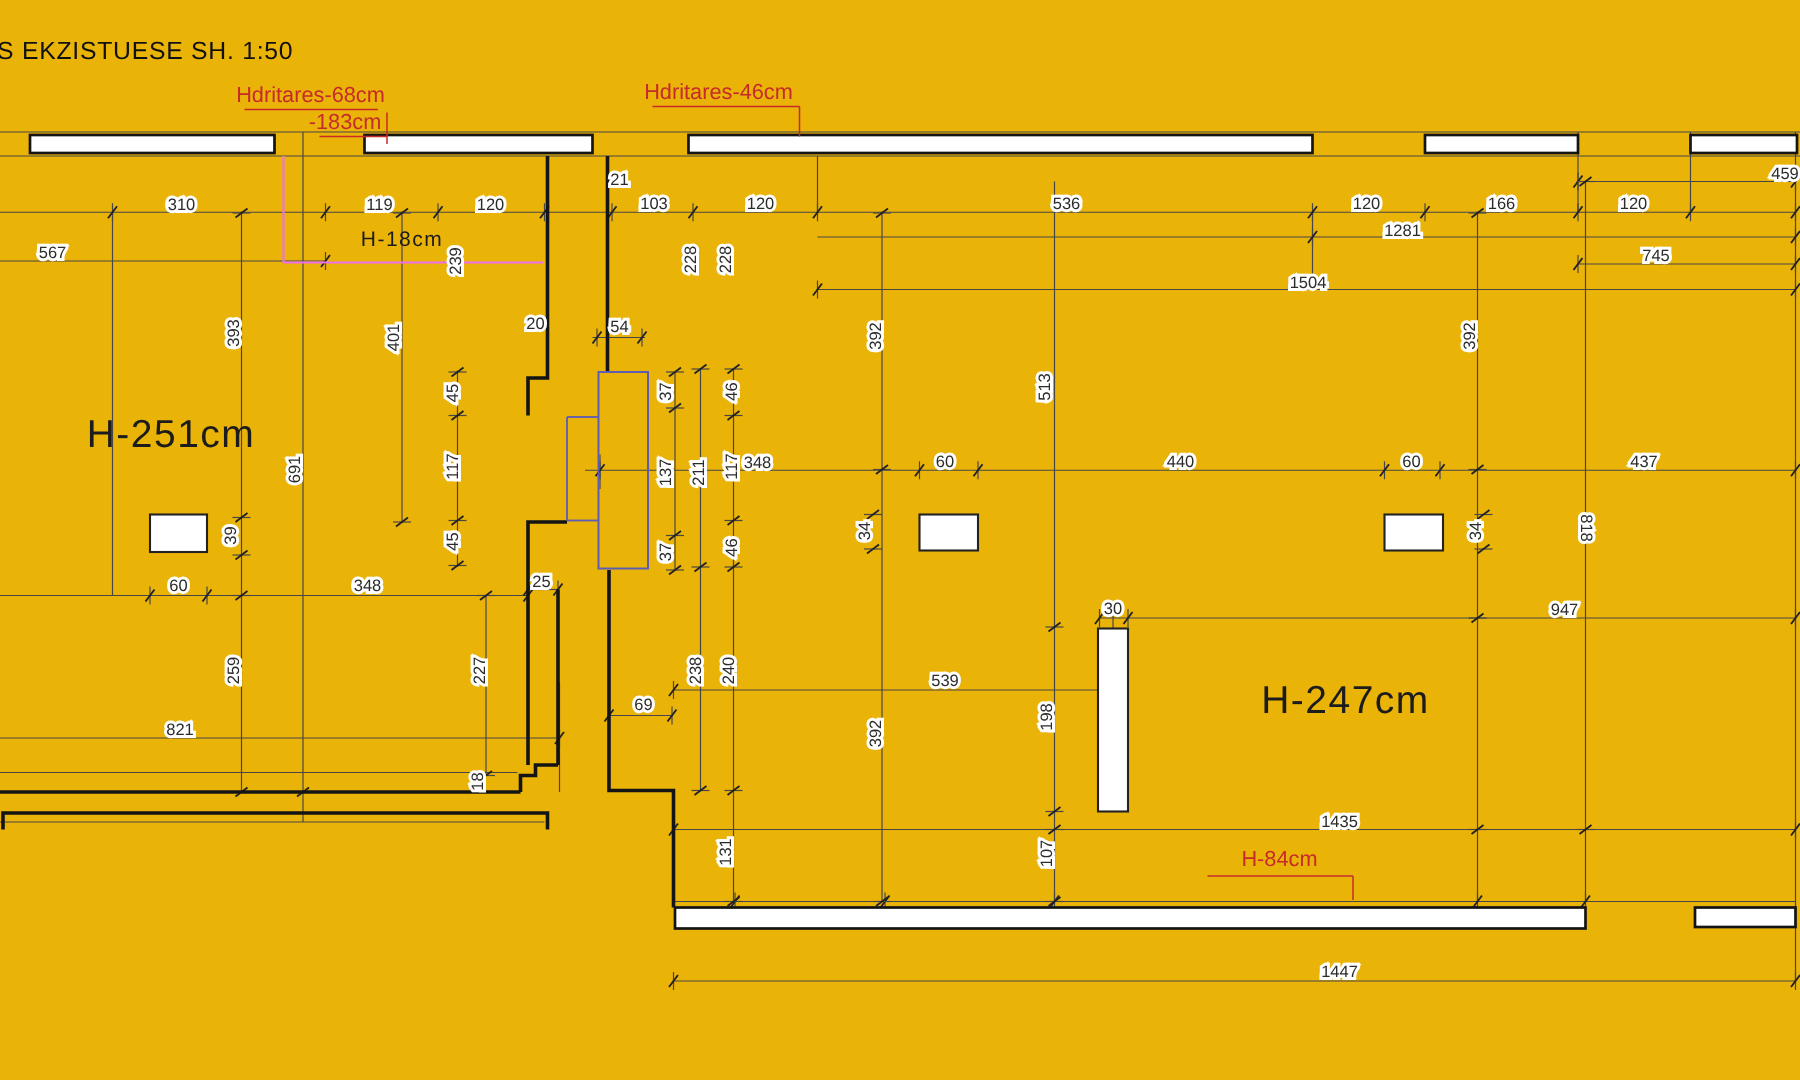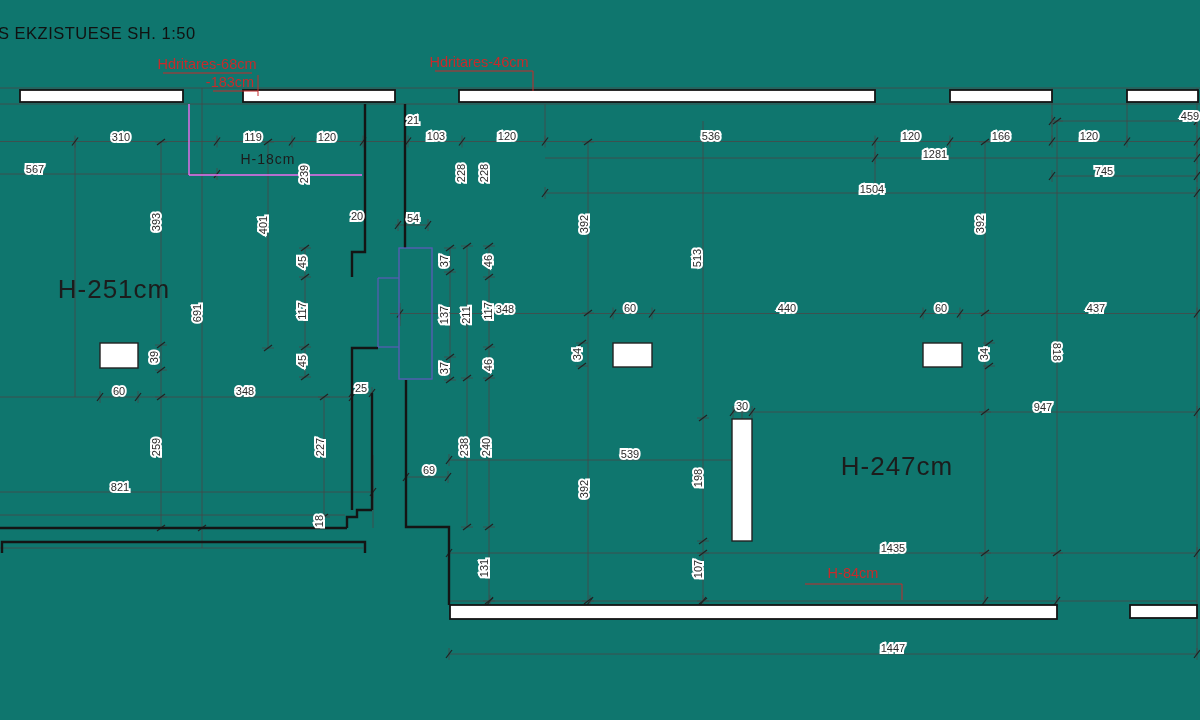--- a/index.html
+++ b/index.html
@@ -1,16 +1,16 @@
 <!DOCTYPE html>
 <html><head>
 <meta charset="utf-8">
 <style>
   html,body{margin:0;padding:0;background:#fff;}
-  #page{position:relative;width:1200px;height:720px;background:#0f766e;overflow:hidden;
+  #page{position:relative;width:1200px;height:720px;background:#eab308;overflow:hidden;
         font-family:"Liberation Sans", sans-serif;}
   svg{position:absolute;left:0;top:0;}
   text{font-family:"Liberation Sans", sans-serif;}
   .halo{paint-order:stroke;stroke:#ffffff;stroke-width:4px;}
 </style>
 </head>
 <body>
 <div id="page">
 
 <svg id="plan" width="1200" height="720" viewBox="0 0 1200 720">

